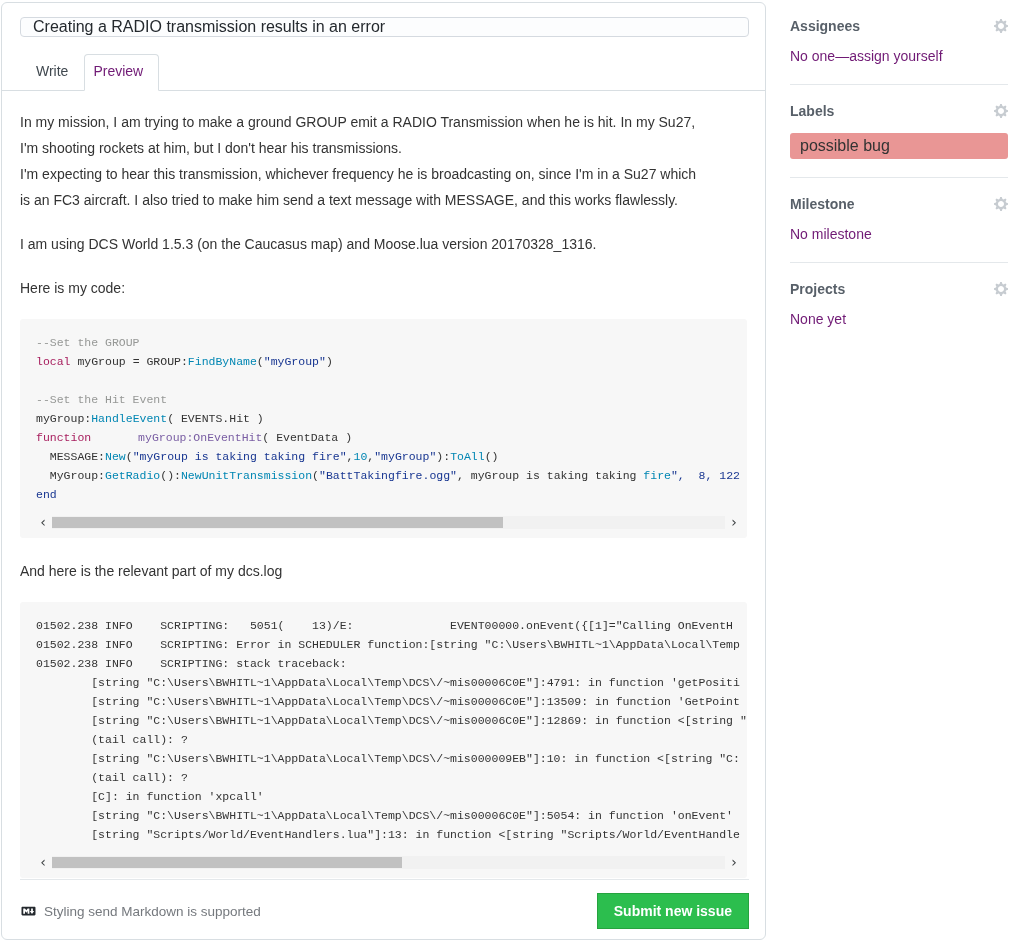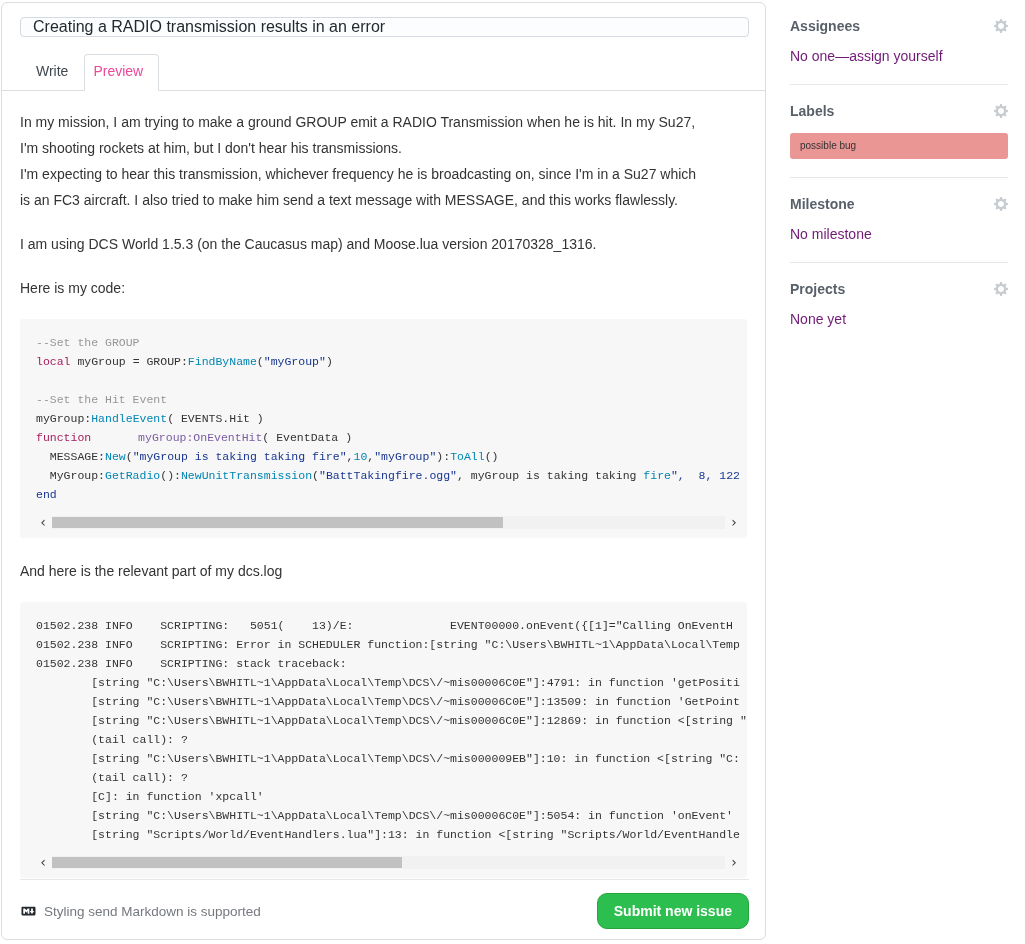--- a/index.html
+++ b/index.html
@@ -24,21 +24,21 @@
   .tabbar {
     margin-top:17px; border-bottom:1px solid #d8dee2;
     padding-left:18px; display:flex; height:36px;
   }
   .tab {
     padding:8px 15px; font-size:14px; color:#40484f; cursor:pointer;
     border:1px solid transparent; margin-bottom:0;
   }
   .tab.active {
     background:#fff; border:1px solid #d8dee2; border-bottom:1px solid #fff;
-    border-radius:4px 4px 0 0; color:#ec4899; margin-bottom:-1px; padding-bottom:9px;padding-left:8px;
+    border-radius:4px 4px 0 0; color:#701a75; margin-bottom:-1px; padding-bottom:9px;padding-left:8px;
   }
   .content { padding:18px 18px 0 18px; font-size:14px; color:#333; }
   .content p { margin:0 0 18px; line-height:26px; }
   .preline { white-space:pre-line; }
 
   
   .codeblock {
     background:#f7f7f7; border-radius:3px; margin:6px 0 20px;
     padding:14px 0 4px 16px; overflow:hidden;
   }
@@ -64,37 +64,37 @@
 
   
   .footer {
     position:absolute; left:18px; right:16px; bottom:10px;
     border-top:1px solid #e4e8eb; padding-top:13px;
     display:flex; justify-content:space-between; align-items:center;
   }
   .md-note { display:flex; gap:7px; color:#75797e; font-size:13.5px; align-items:center; cursor:pointer; }
   .btn-green {
     border:1px solid #26a33f; color:#fff; font-weight:bold; font-size:14px;
-    padding:9px 16px; border-radius:10px; cursor:pointer;
+    padding:9px 16px; border-radius:0; cursor:pointer;
     font-family:"Liberation Sans", sans-serif;
   }
 
   
   .sidebar { position:absolute; left:790px; top:0; width:218px; }
   .sb-section { border-bottom:1px solid #e4e8eb; padding:16px 0 18px; }
   .sb-section:last-child { border-bottom:none; }
   .sb-head {
     display:flex; justify-content:space-between; align-items:center;
     color:#586069; font-weight:600; font-size:14px; height:20px;
   }
   .gear { cursor:pointer; display:inline-flex; }
   .sb-body { margin-top:10px; color:#701a75; font-size:14px; line-height:20px; }
   .label-chip {
     margin-top:12px; height:26px; line-height:26px; padding:0 10px;
-    border-radius:3px; font-size:10px; cursor:pointer;
+    border-radius:3px; font-size:16px; cursor:pointer;
   }
 </style>
 </head>
 <body>
 
 <div class="card">
 
   <div class="title-wrap">
     <input class="title-input" type="text" value="Creating a RADIO transmission results in an error" style="">
   </div>

